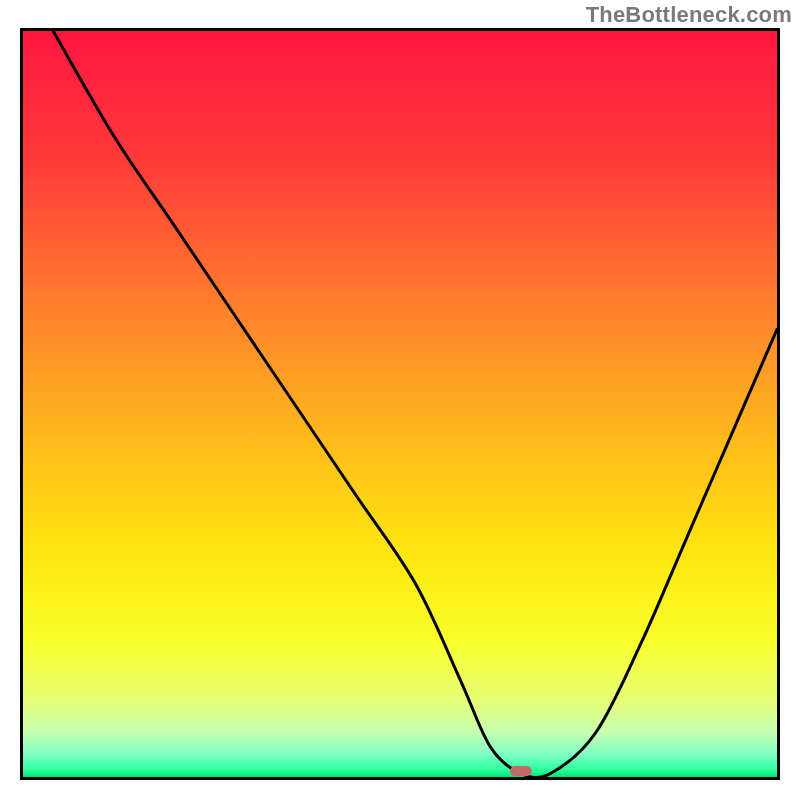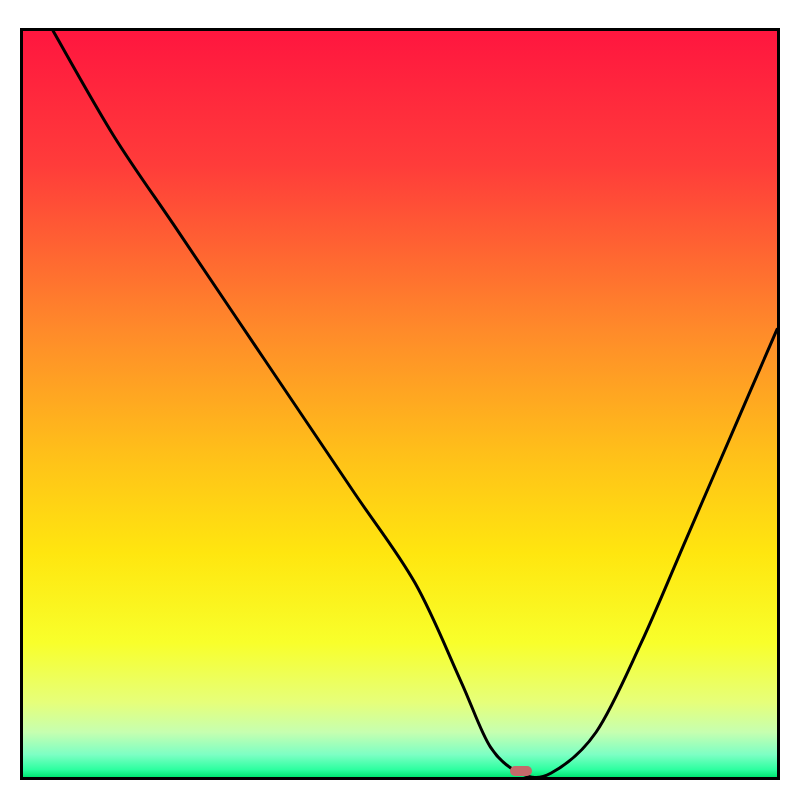--- a/index.html
+++ b/index.html
@@ -51,20 +51,21 @@
     width: 22px;
     height: 10px;
     border-radius: 5px;
     transform: translate(-50%, -50%);
   }
 </style>
 </head>
 <body>
 
 <div class="frame">
+  <div class="watermark">TheBottleneck.com</div>
 
   <div class="plot-border">
     <div class="gradient-bg" id="gradient-bg" style="background: linear-gradient(rgb(255, 22, 63) 0%, rgb(255, 60, 58) 18%, rgb(255, 138, 42) 40%, rgb(255, 196, 24) 58%, rgb(255, 230, 15) 70%, rgb(248, 255, 43) 82%, rgb(230, 255, 122) 90%, rgb(198, 255, 176) 94%, rgb(125, 255, 196) 97%, rgb(45, 255, 160) 99%, rgb(0, 230, 114) 100%);"></div>
 
     <svg id="curve-svg" class="curve-svg" width="754" height="746" viewBox="0 0 754 746" preserveAspectRatio="none">
       <path id="curve-path" d="M 30.16 0 C 40.21333333333333 17.406666666666677 70.37333333333332 72.11333333333337 90.47999999999999 104.44000000000005 C 110.58666666666666 136.76666666666674 130.69333333333333 164.12000000000003 150.8 193.96000000000004 C 170.9066666666667 223.80000000000004 191.01333333333338 253.64000000000001 211.12000000000003 283.48 C 231.2266666666667 313.32 251.33333333333334 343.16 271.44 373 C 291.5466666666667 402.84 311.6533333333333 432.68 331.76 462.52 C 351.8666666666667 492.35999999999996 374.4866666666667 520.9566666666666 392.08000000000004 552.04 C 409.6733333333334 583.1233333333333 424.75333333333333 621.6666666666666 437.32 649.02 C 449.88666666666666 676.3733333333333 457.4266666666667 700.6183333333333 467.48 716.16 C 477.53333333333336 731.7016666666666 487.5866666666667 737.9183333333333 497.64000000000004 742.27 C 507.6933333333334 746.6216666666667 515.2333333333333 749.1083333333333 527.8 742.27 C 540.3666666666666 735.4316666666666 557.9599999999999 722.9983333333333 573.04 701.24 C 588.12 679.4816666666667 603.1999999999999 644.0466666666667 618.28 611.72 C 633.36 579.3933333333333 648.4399999999999 542.0933333333334 663.52 507.28 C 678.6 472.46666666666664 693.68 437.6533333333333 708.76 402.84 C 723.84 368.02666666666664 746.46 315.8066666666667 754 298.40000000000003" fill="none" stroke="#000" stroke-width="3" stroke-linejoin="round" stroke-linecap="round"></path>
     </svg>
 
     <div id="marker" class="marker" style="left: 497.64px; top: 740.032px; background: rgb(196, 106, 106);"></div>
   </div>

